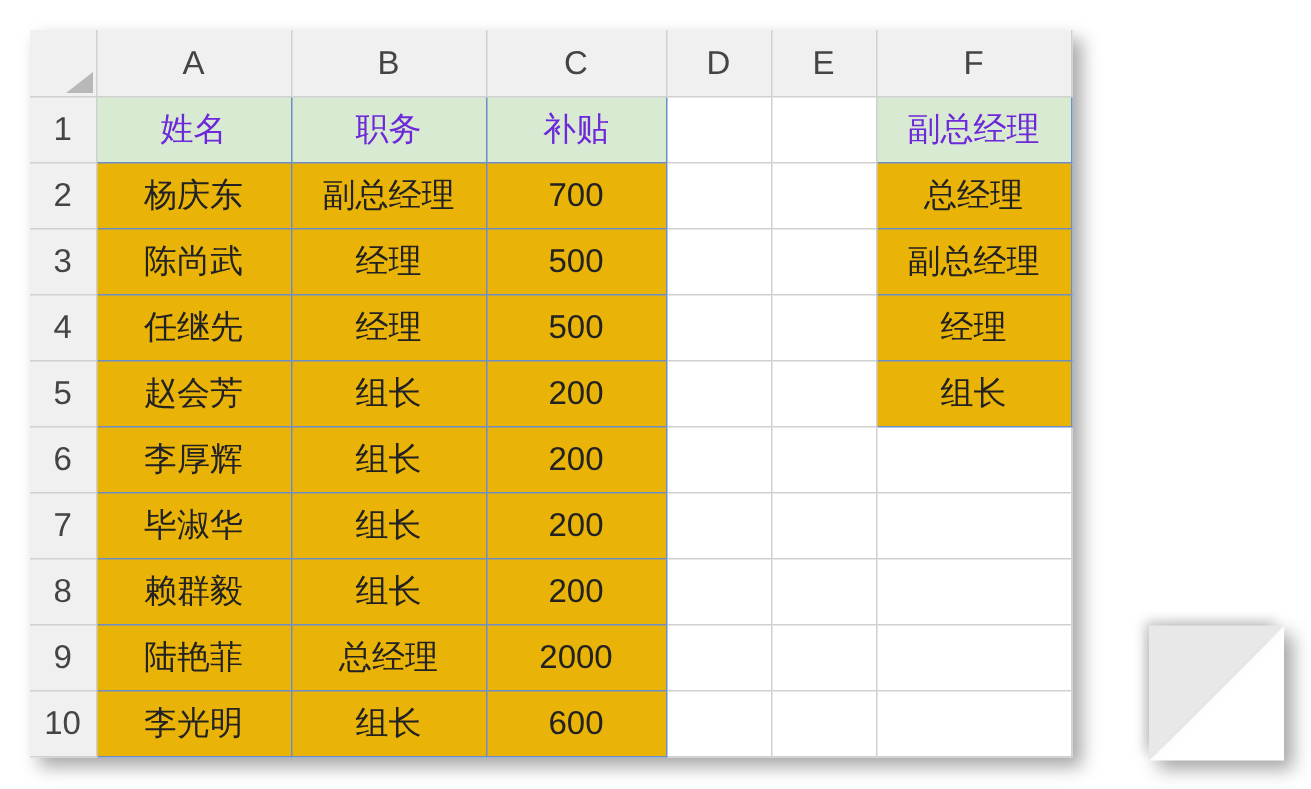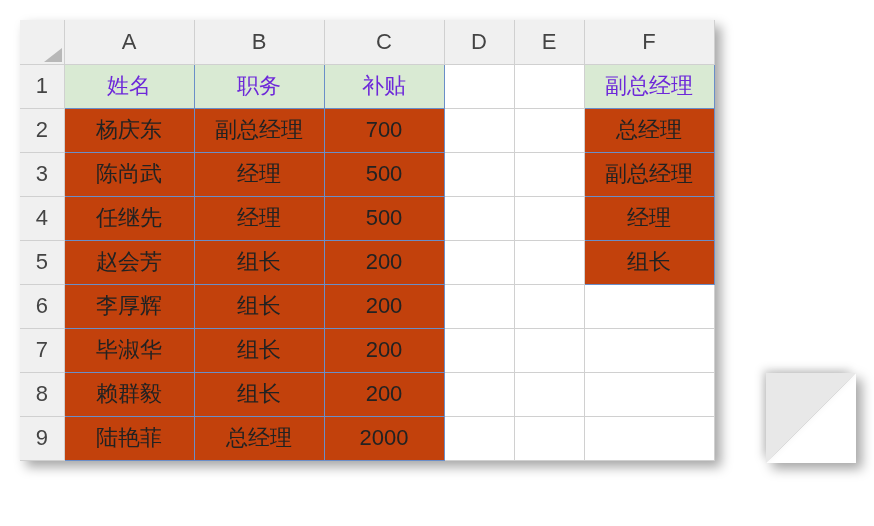--- a/index.html
+++ b/index.html
@@ -65,21 +65,21 @@
   .col-E { width: 70px; }
   .col-F { width: 130px; }
   .data-header {
     background: #d9ead3;
     font-weight: bold;
     color: #6d28d9;
     border: 1.5px solid #6a8ec8 !important;
   }
   .data-cell {
     border: 1.5px solid #6a8ec8 !important;
-    background: #c2410c;
+    background: #eab308;
   }
   .page-curl {
     position: absolute;
     right: -2px;
     bottom: -2px;
     width: 90px;
     height: 90px;
     pointer-events: none;
   }
   .page-curl::before {
@@ -194,16 +194,25 @@
   </tr>
   <tr>
     <th class="row-hdr">9</th>
     <td class="data-cell">陆艳菲</td>
     <td class="data-cell">总经理</td>
     <td class="data-cell">2000</td>
     <td></td>
     <td></td>
     <td></td>
   </tr>
+  <tr>
+    <th class="row-hdr">10</th>
+    <td class="data-cell">李光明</td>
+    <td class="data-cell">组长</td>
+    <td class="data-cell">600</td>
+    <td></td>
+    <td></td>
+    <td></td>
+  </tr>
 </tbody>
     </table>
 <div class="page-curl"></div>
 </div>
 
 </body></html>

